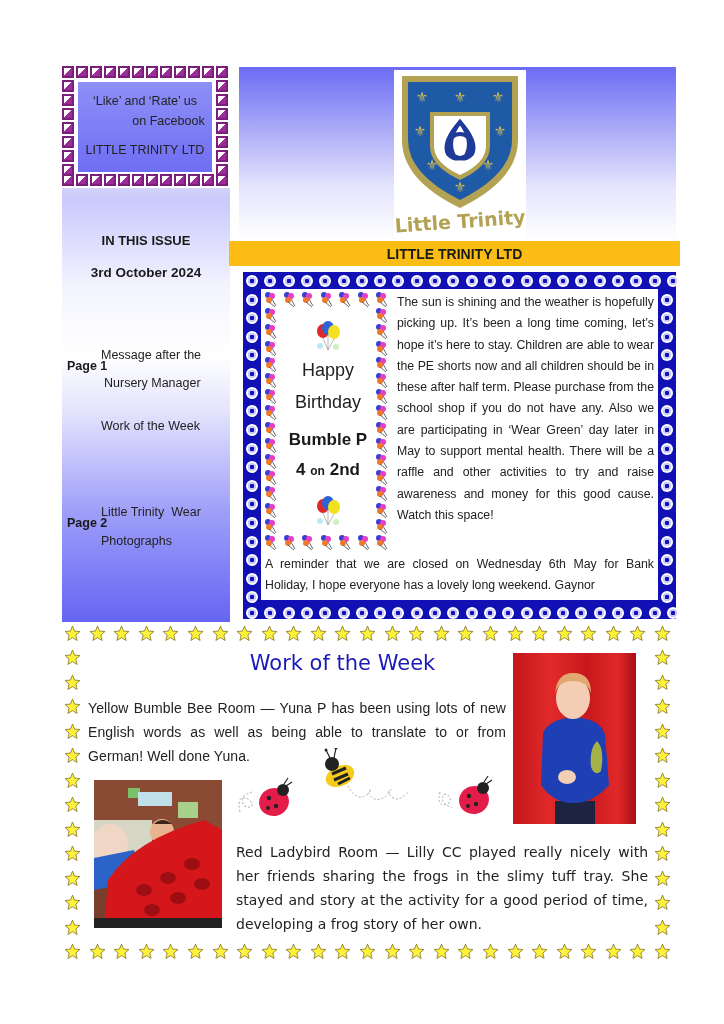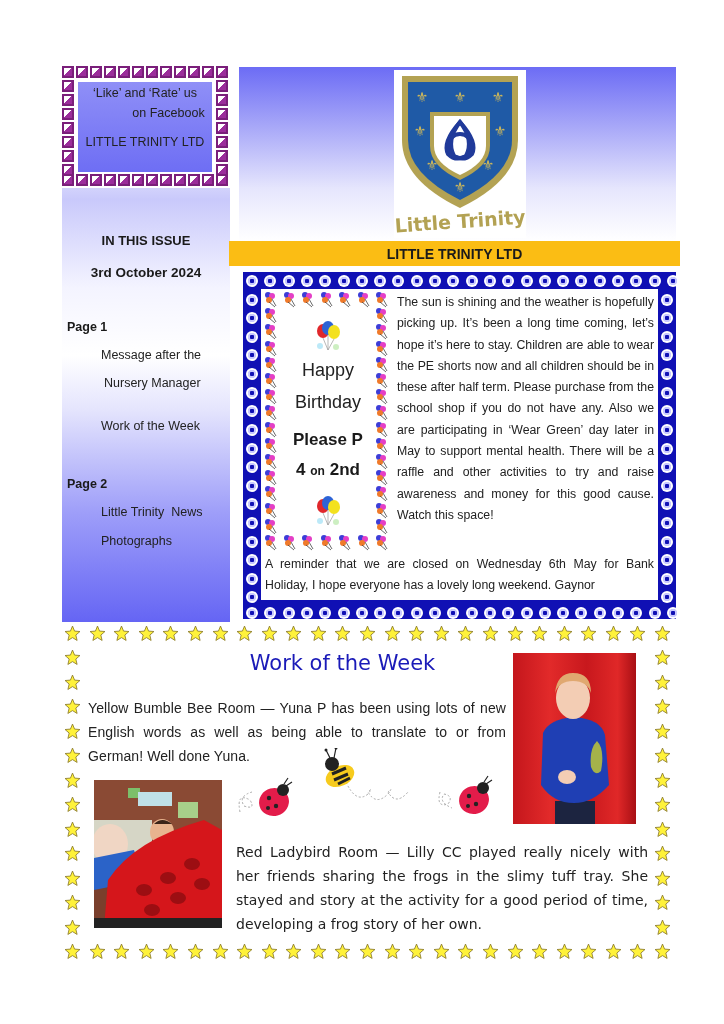--- a/index.html
+++ b/index.html
@@ -15,32 +15,32 @@
     background: linear-gradient(to bottom, #ffffff 0%, #ffffff 12%, #c9c9fb 24%, #f4f4ff 40%, #ffffff 52%, #e4e4fd 62%, #9f9ff9 80%, #6565f4 100%);
   }
   .fb-box {
     left: 62px; top: 66px; width: 168px; height: 122px;
     background: #fff;
   }
   .fb-inner {
     left: 78px; top: 82px; width: 134px; height: 90px;
     background: linear-gradient(to bottom, #8f8ff7, #6e6ef4);
     text-align: center; font-size: 12px; line-height: 19px; color: #222;
-    padding-top: 2px; box-sizing: border-box;
+    padding-top: 10px; box-sizing: border-box;
   }
   .fb-inner div { font-family: "Liberation Sans", sans-serif; font-size: 12.5px; }
   .sq-row { display: flex; gap: 2px; }
   .sq {
     width: 12px; height: 12px; box-sizing: border-box;
     background: linear-gradient(135deg, #fff 0 45%, #9b2d9b 46% 100%);
     border: 2px solid #7a1f7a;
   }
   .issue-title { left: 62px; width: 168px; top: 233px; text-align: center; font-weight: bold; font-size: 13px; font-family: "Liberation Sans", sans-serif; }
   .issue-date { left: 62px; width: 168px; top: 265px; text-align: center; font-weight: bold; font-size: 13.5px; font-family: "Liberation Sans", sans-serif; }
-  .page-label { left: 67px; font-weight: bold; font-size: 12.5px; font-family: "Liberation Sans", sans-serif; }
+  .page-label { left: 67px; font-weight: bold; font-size: 12.5px; font-family: "Liberation Sans", sans-serif; margin-top: 39px; }
   .toc-item { left: 101px; font-size: 12.5px; font-family: "Liberation Sans", sans-serif; color: #222; }
 
   
   .header-bg {
     left: 239px; top: 67px; width: 437px; height: 174px;
     background: linear-gradient(to bottom, #6c6cf5 0%, #a9a9f8 35%, #e6e6fd 70%, #ffffff 100%);
   }
   .logo-card { left: 394px; top: 70px; width: 132px; height: 168px; background: #ffffff; }
   .yellow-bar {
     left: 229px; top: 241px; width: 451px; height: 25px; background: #fbbd14;
@@ -157,21 +157,21 @@
 
 <div class="abs issue-title">IN THIS ISSUE</div>
 <div class="abs issue-date">3rd October 2024</div>
 
 <div class="abs page-label" style="top:320px;">Page 1</div>
 <div class="abs toc-item" style="top:348px;">Message after the</div>
 <div class="abs toc-item" style="top:376px;left:104px;">Nursery Manager</div>
 <div class="abs toc-item" style="top:419px;">Work of the Week</div>
 
 <div class="abs page-label" style="top:477px;">Page 2</div>
-<div class="abs toc-item" style="top:505px;white-space:pre;">Little Trinity  News</div>
+<div class="abs toc-item" style="top:505px;white-space:pre;">Little Trinity  Wear</div>
 <div class="abs toc-item" style="top:534px;">Photographs</div>
 
 <div class="abs header-bg"></div>
 <div class="abs logo-card">
   <svg width="132" height="168" viewBox="0 0 132 168">
     <path d="M8 6 H124 V70 Q124 110 66 138 Q8 110 8 70 Z" fill="#b3a253"></path>
     <path d="M14 12 H118 V70 Q118 104 66 130 Q14 104 14 70 Z" fill="#1f5aa6"></path>
     <path d="M36 42 H96 V76 Q96 96 66 110 Q36 96 36 76 Z" fill="#b3a253"></path>
     <path d="M40 46 H92 V76 Q92 93 66 105 Q40 93 40 76 Z" fill="#ffffff"></path>
     <g fill="none" stroke="#203a9a" stroke-width="4">
@@ -539,21 +539,21 @@
     <ellipse cx="10" cy="11" rx="6" ry="7" fill="#e0272b"></ellipse>
     <ellipse cx="15" cy="8" rx="6" ry="7" fill="#2d63d6"></ellipse>
     <ellipse cx="21" cy="12" rx="6" ry="7" fill="#f3e11f"></ellipse>
     <path d="M10 18 L15 30 M15 15 L15 30 M21 19 L15 30" stroke="#999" stroke-width="0.7"></path>
     <circle cx="7" cy="26" r="3" fill="#9fdff5" opacity="0.7"></circle>
     <circle cx="23" cy="27" r="3" fill="#b8e8a8" opacity="0.7"></circle>
   </svg>
 </div>
 <div class="abs bday-happy">Happy</div>
 <div class="abs bday-birthday">Birthday</div>
-<div class="abs bday-name">Please P</div>
+<div class="abs bday-name">Bumble P</div>
 <div class="abs bday-age"><span>4</span> <small>on</small> <span>2nd</span></div>
 <div class="abs" style="left:313px;top:495px;">
   <svg width="30" height="34" viewBox="0 0 30 34">
     <ellipse cx="10" cy="11" rx="6" ry="7" fill="#e0272b"></ellipse>
     <ellipse cx="15" cy="8" rx="6" ry="7" fill="#2d63d6"></ellipse>
     <ellipse cx="21" cy="12" rx="6" ry="7" fill="#f3e11f"></ellipse>
     <path d="M10 18 L15 30 M15 15 L15 30 M21 19 L15 30" stroke="#999" stroke-width="0.7"></path>
     <circle cx="7" cy="26" r="3" fill="#9fdff5" opacity="0.7"></circle>
     <circle cx="23" cy="27" r="3" fill="#b8e8a8" opacity="0.7"></circle>
   </svg>

